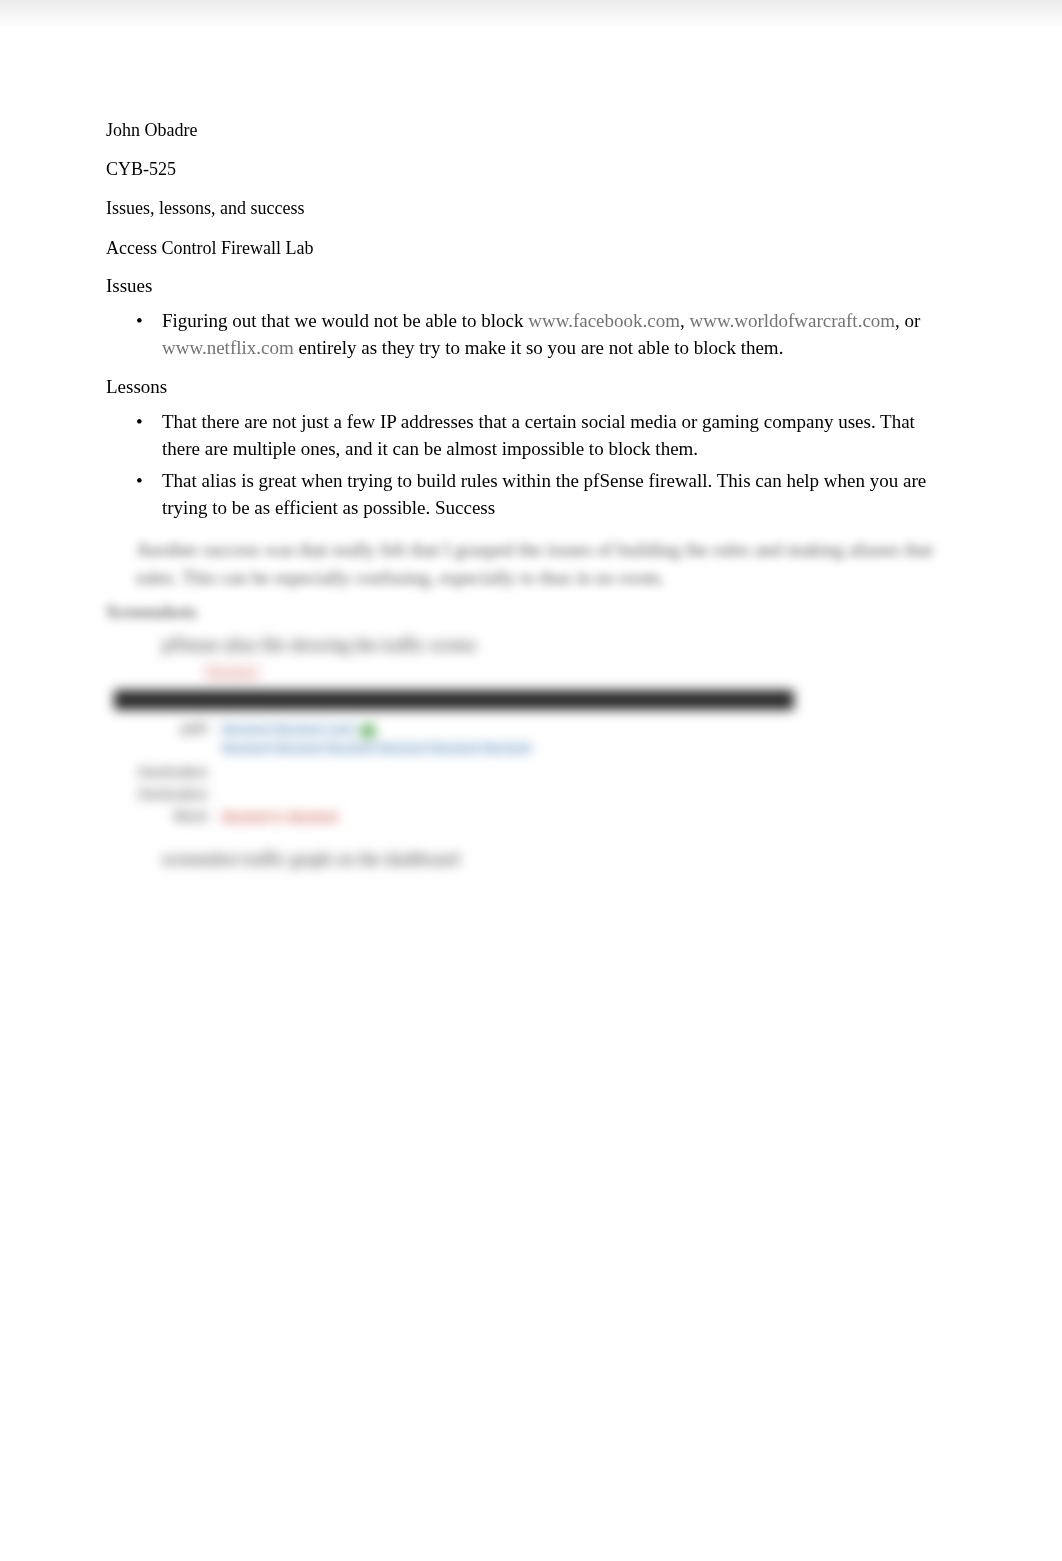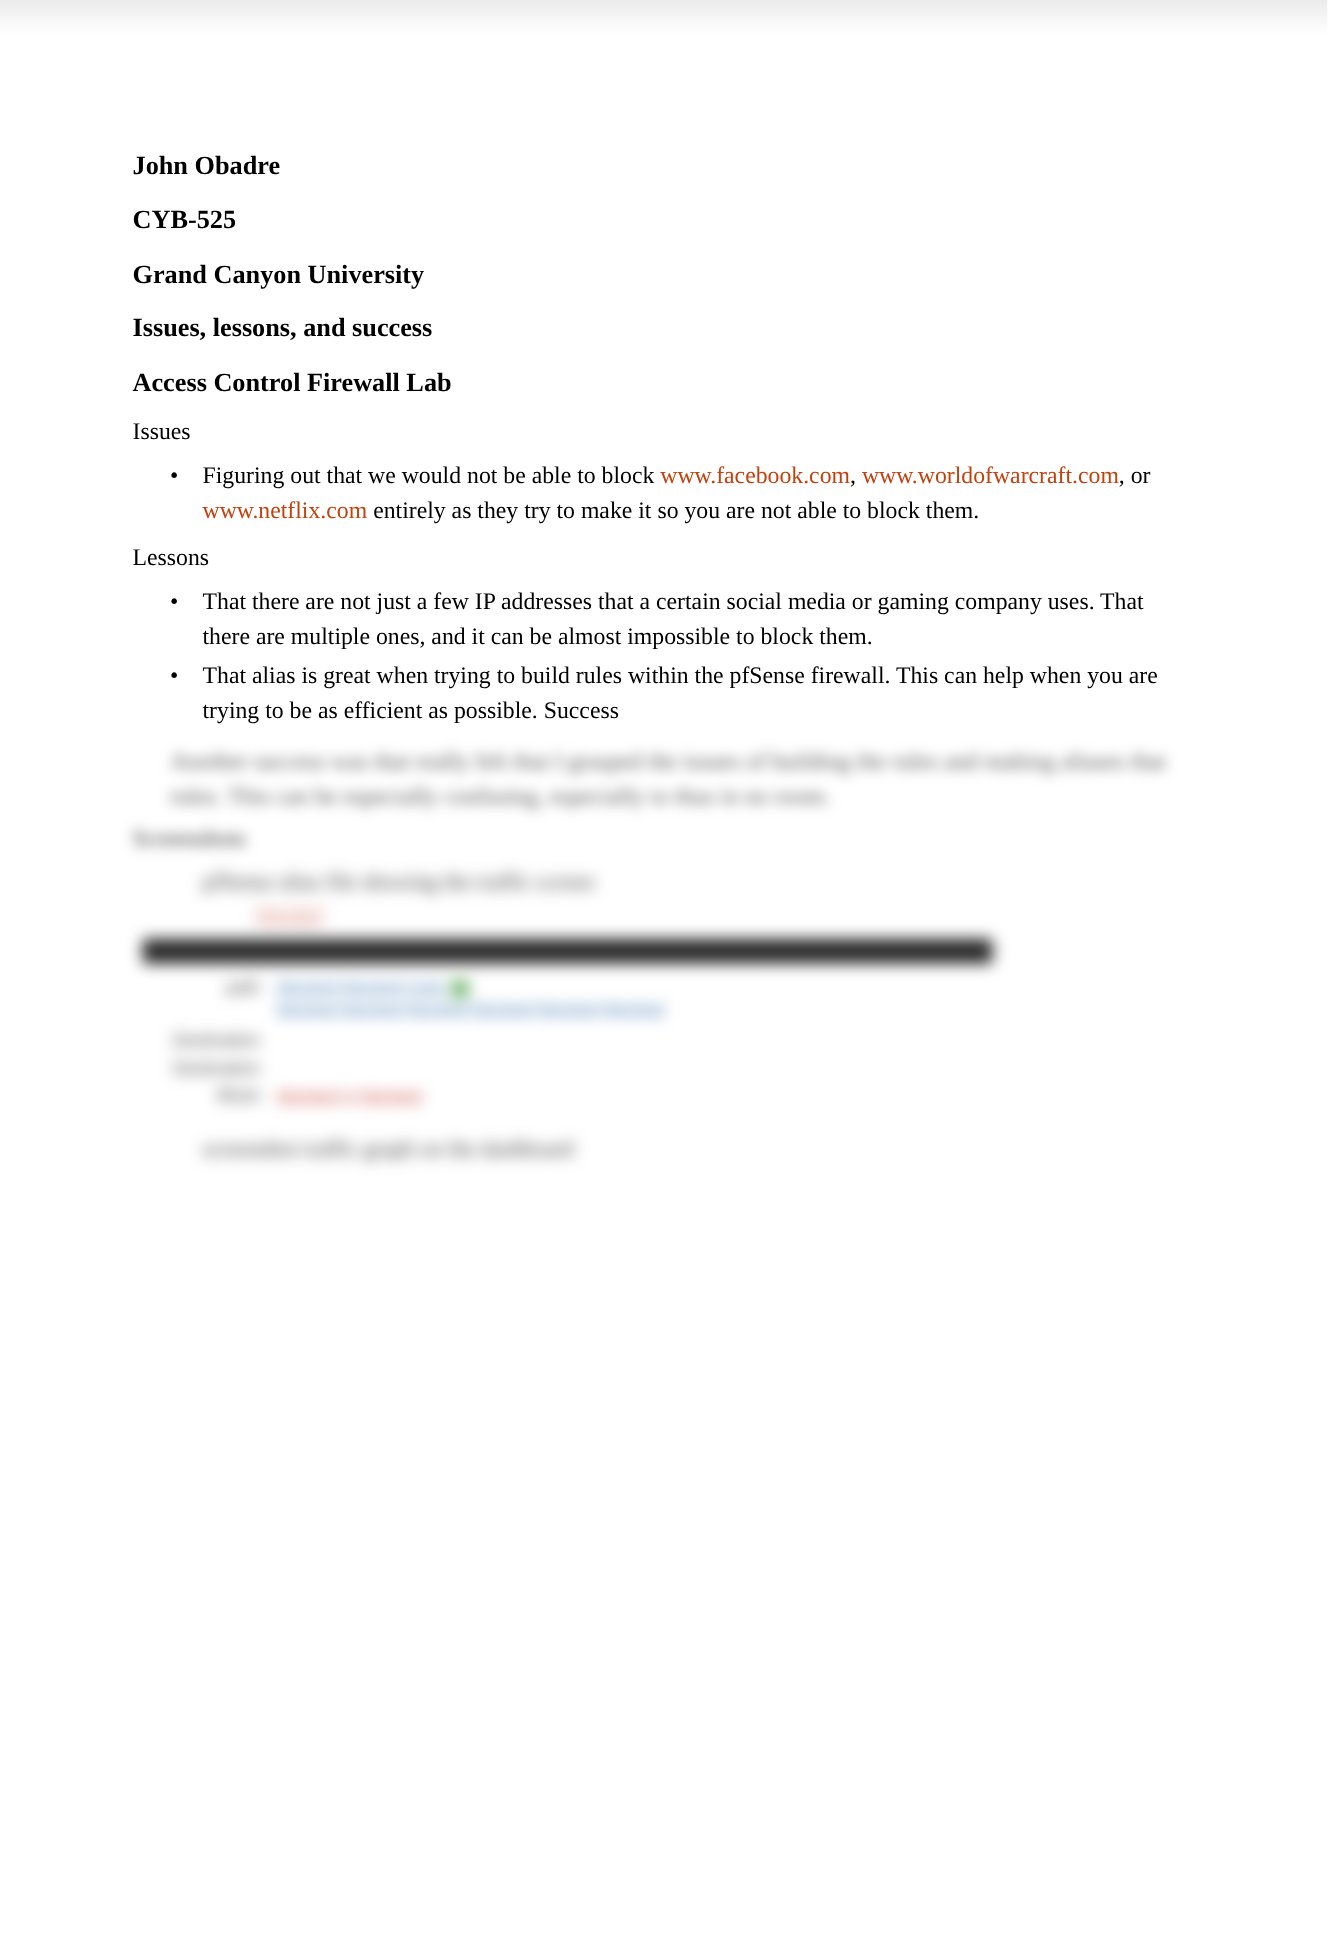--- a/index.html
+++ b/index.html
@@ -16,24 +16,23 @@
       color: #000000;
     }
     .top-shadow {
       height: 28px;
       background: linear-gradient(to bottom, rgba(0,0,0,0.08), rgba(0,0,0,0));
     }
     .page {
       padding: 90px 106px 40px 106px;
     }
     .header-line {
-      font-size: 21px;
+      font-size: 18px;
       margin-bottom: 14px;
       line-height: 1.4;
-      font-weight: bold;
     }
     .section-heading {
       font-size: 19px;
       margin-top: 6px;
       margin-bottom: 10px;
     }
     ul.bullets {
       list-style: none;
       padding-left: 26px;
       margin-bottom: 14px;
@@ -47,21 +46,21 @@
     }
     ul.bullets > li::before {
       content: "•";
       position: absolute;
       left: 4px;
       top: 0;
       font-size: 19px;
       color: #000;
     }
     a.link {
-      color: #c2410c;
+      color: #737373;
       text-decoration: none;
     }
     .blurred-text {
       filter: blur(5px);
       color: #555;
       font-size: 19px;
       line-height: 1.45;
       padding-left: 30px;
       margin-bottom: 4px;
       position: relative;
@@ -150,21 +149,20 @@
   </style>
 </head>
 <body>
 
 <div class="top-shadow"></div>
 
 <div class="page">
 
   <div class="header-line">John Obadre</div>
   <div class="header-line">CYB-525</div>
-  <div class="header-line">Grand Canyon University</div>
   <div class="header-line">Issues, lessons, and success</div>
   <div class="header-line">Access Control Firewall Lab</div>
 
   <div class="section-heading">Issues</div>
   <ul class="bullets">
     <li>
       <span>Figuring out that we would not be able to block  </span><a class="link">www.facebook.com</a><span>, </span><a class="link">www.worldofwarcraft.com</a><span>, or </span><a class="link">www.netflix.com</a><span> entirely as they try to make it so you are not able to block them.</span>
     </li>
   </ul>
 

